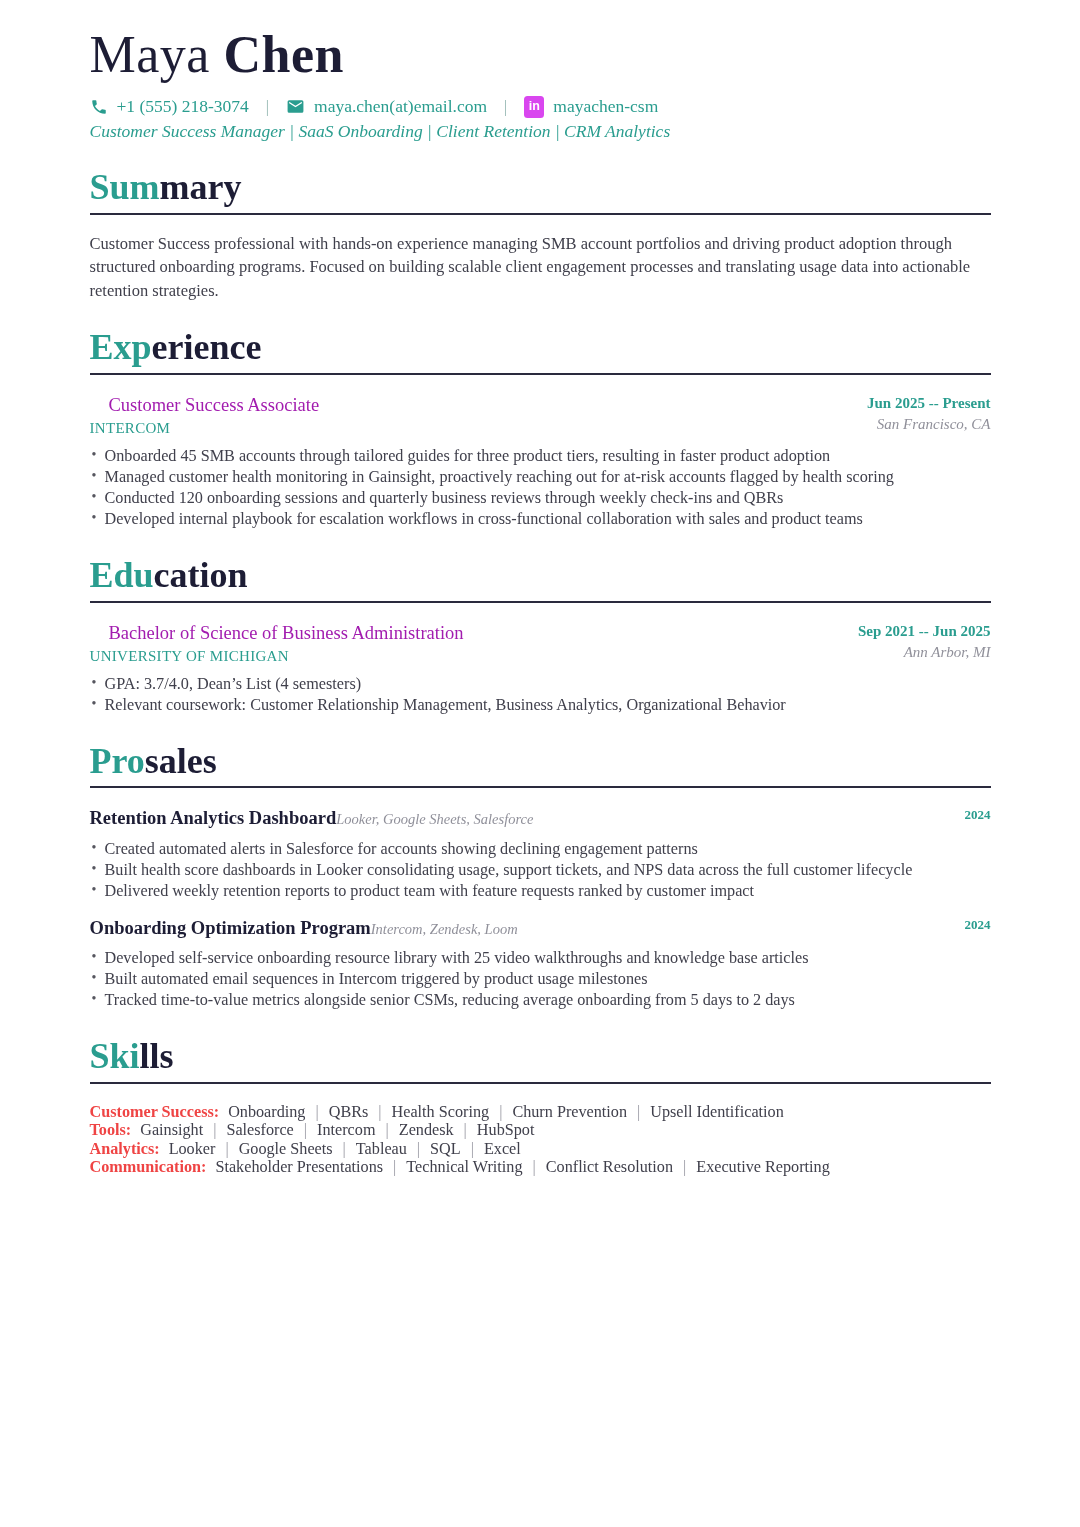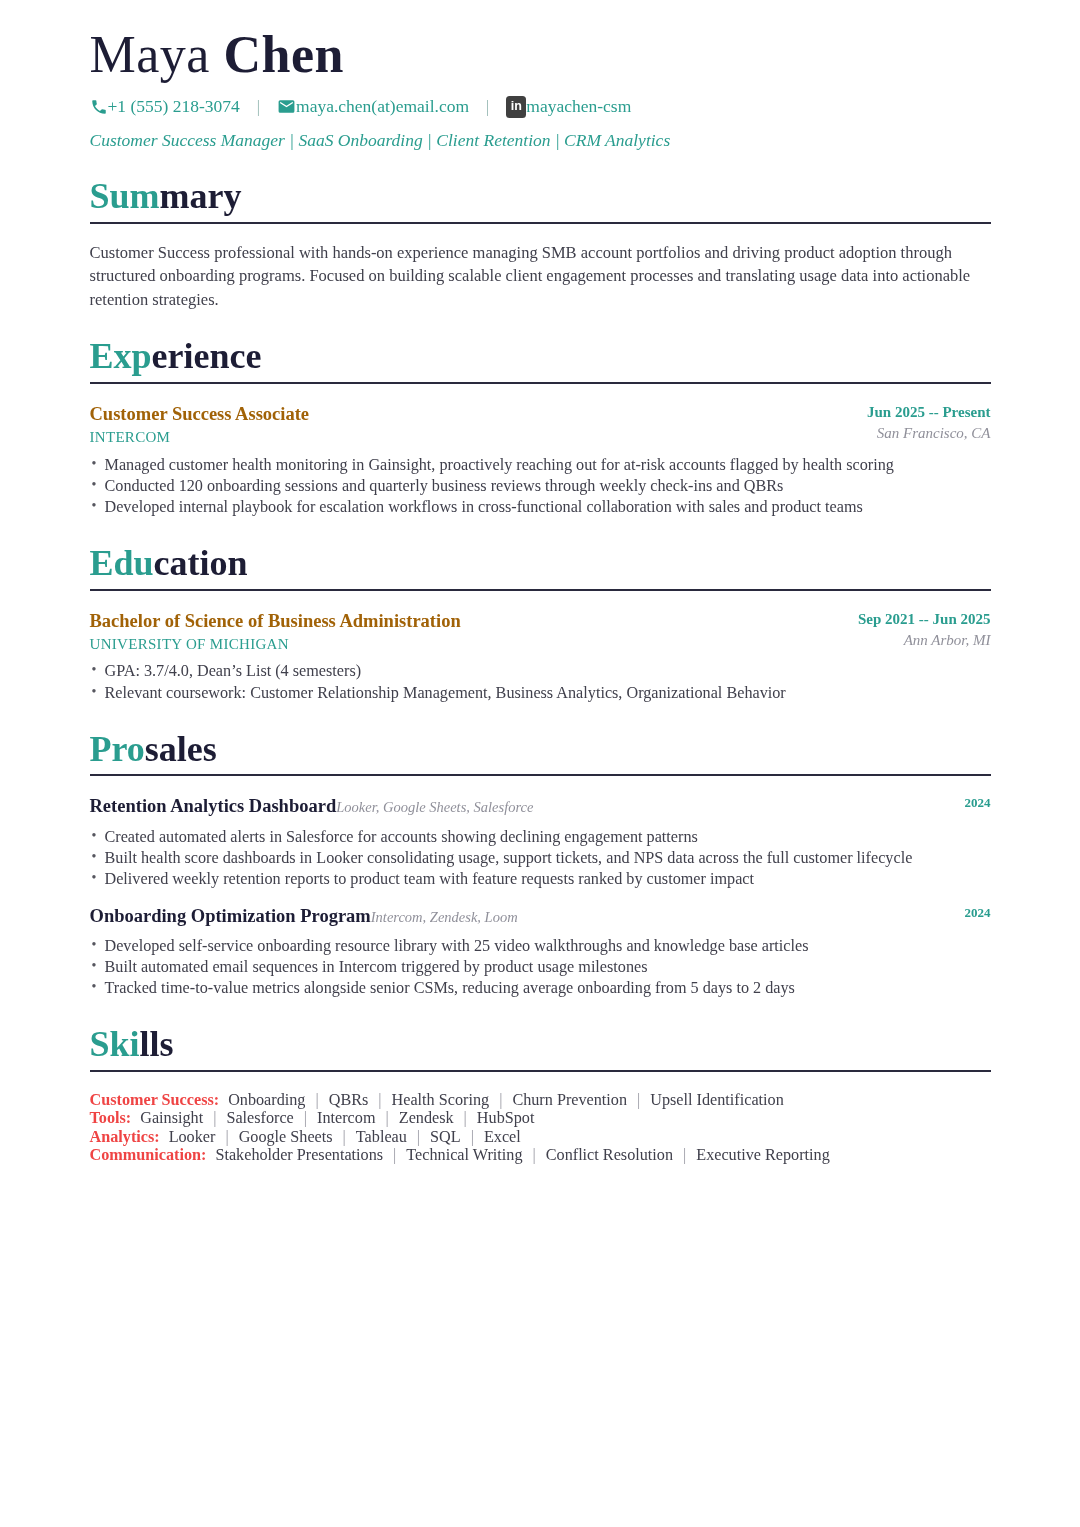--- a/index.html
+++ b/index.html
@@ -8,46 +8,46 @@
   .page {
     width: 993px; min-height: 1527px; margin: 0 auto;
     background: #ffffff; padding: 26px 46px 32px;
   }
 
   
   .name { margin: 0; font-size: 52px; line-height: 1.12; color: #1d1d35; font-weight: 400; letter-spacing: .5px; }
   .name .last { font-weight: 700; }
 
   .contact { display: flex; align-items: center; margin-top: 12px; font-size: 17.5px; color: #2a9d8f; }
-  .c-item { display: inline-flex; align-items: center; }
+  .c-item { display: inline-flex; align-items: center; gap: 9px; }
   .c-sep { color: #90b4ae; margin: 0 17px; font-size: 16px; }
   .c-icon { display: inline-flex; align-items: center; }
   .c-icon svg { display: block; }
   .li-badge {
-    display: inline-block; background: #404040; color: #fff;
+    display: inline-block; background: #d946ef; color: #fff;
     font-family: "Liberation Sans", sans-serif; font-weight: 700; font-size: 12.5px;
     line-height: 1; padding: 4px 4.5px 5px; border-radius: 3.5px;
   }
-  .tagline { margin-top: 12px; font-style: italic; color: #2a9d8f; font-size: 17.5px; }
+  .tagline { margin-top: 3px; font-style: italic; color: #2a9d8f; font-size: 17.5px; }
 
   
   section { margin-top: 27px; }
   .sec-h {
     margin: 0; font-size: 36px; line-height: 1.05; color: #1d1d35; font-weight: 700;
     border-bottom: 2.5px solid #2a2a3e; padding-bottom: 6px;
   }
   .sec-h .acc { color: #2a9d8f; }
 
   .summary-text { margin: 17px 0 0; font-size: 16.5px; line-height: 1.43; color: #40404c; }
 
   
   .entry { margin-top: 19px; }
   .entry + .entry { margin-top: 15px; }
   .entry-head { display: flex; justify-content: space-between; align-items: flex-start; }
-  .e-title { font-size: 18.5px; font-weight: 700; color: #a16207; line-height: 1.2; }
+  .e-title { font-size: 18.5px; font-weight: 400; color: #a21caf; line-height: 1.2; margin-left: 19px; }
   .e-company { margin-top: 4px; font-size: 15px; color: #2a9d8f; letter-spacing: .3px; line-height: 1.1; }
   .e-right { text-align: right; flex-shrink: 0; }
   .e-dates { font-size: 15px; color: #2a9d8f; font-weight: 600; line-height: 1.2; }
   .e-loc { margin-top: 4px; font-size: 15px; font-style: italic; color: #90909a; line-height: 1.1; }
 
   ul.bullets { list-style: none; margin: 9px 0 0; padding: 0; }
   .bullets li {
     position: relative; padding-left: 15px; font-size: 16.2px; line-height: 1.3;
     color: #40404c;
   }
@@ -121,20 +121,21 @@
         <div>
           <div class="e-title">Customer Success Associate</div>
           <div class="e-company">INTERCOM</div>
         </div>
         <div class="e-right">
           <div class="e-dates">Jun 2025 -- Present</div>
           <div class="e-loc">San Francisco, CA</div>
         </div>
       </div>
       <ul class="bullets">
+        <li>Onboarded 45 SMB accounts through tailored guides for three product tiers, resulting in faster product adoption</li>
         <li>Managed customer health monitoring in Gainsight, proactively reaching out for at-risk accounts flagged by health scoring</li>
         <li>Conducted 120 onboarding sessions and quarterly business reviews through weekly check-ins and QBRs</li>
         <li>Developed internal playbook for escalation workflows in cross-functional collaboration with sales and product teams</li>
       </ul>
     </div>
   </section>
 
   <section>
     <h2 class="sec-h"><span class="acc">Edu</span><span>cation</span></h2>
 

